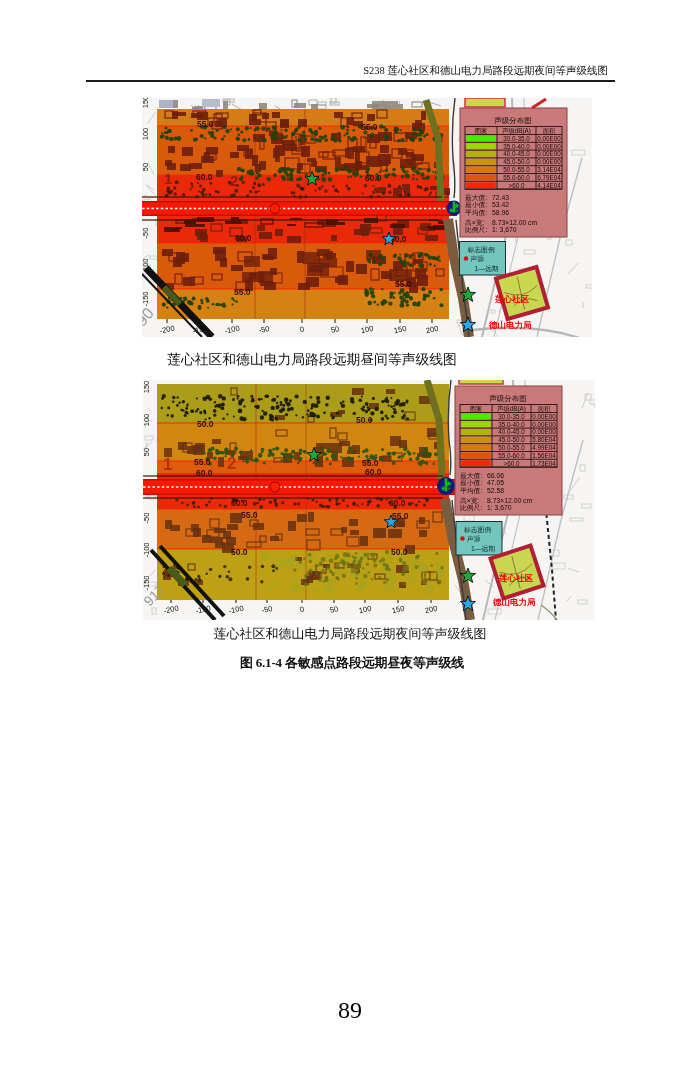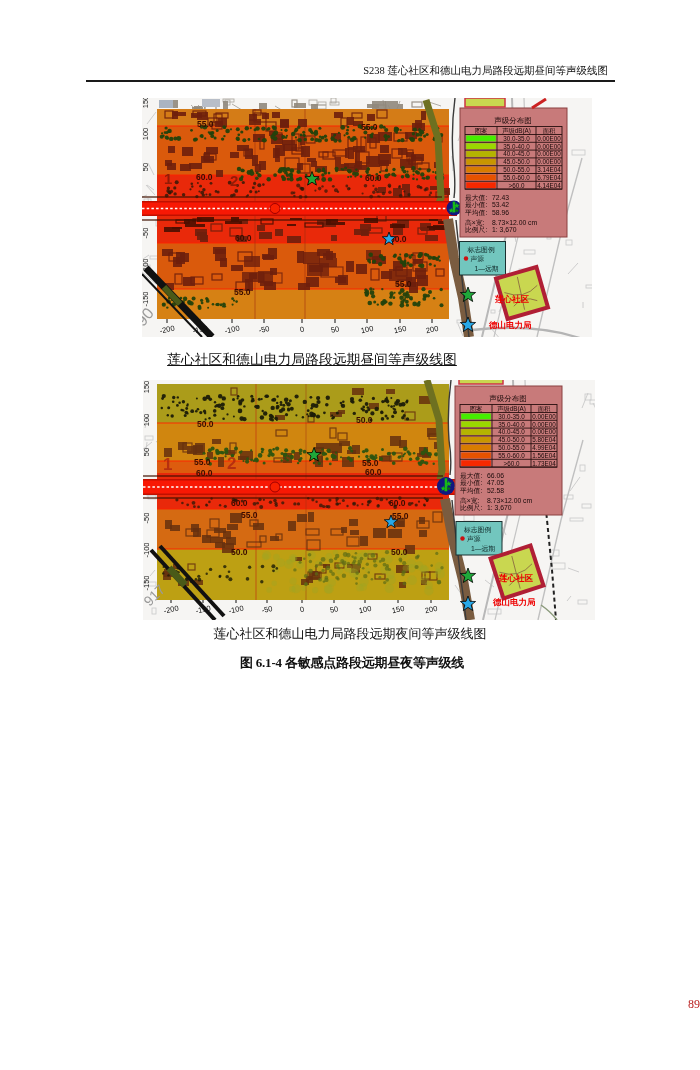--- a/index.html
+++ b/index.html
@@ -3,21 +3,21 @@
 <meta charset="utf-8">
 <style>
 * { margin:0; padding:0; }
 body { width:700px; height:1070px; background:#ffffff; position:relative; overflow:hidden;
        font-family:"Liberation Serif", serif; }
 .abs { position:absolute; }
 </style>
 </head>
 <body>
 
-<div class="abs" style="left:86px; top:64px; width:522px; text-align:right; font-size:10.5px; color:#111;">S238 莲心社区和德山电力局路段远期昼间等声级线图</div>
+<div class="abs" style="left:86px; top:64px; width:522px; text-align:right; font-size:10.5px; color:#111;">S238 莲心社区和德山电力局路段远期夜间等声级线图</div>
 
 <div class="abs" style="left:86px; top:80px; width:529px; height:1.6px; background:#1a1a1a;"></div>
 
 <div class="abs" style="left:142px; top:98px; width:450px; height:239px; filter:blur(0.4px);">
 <svg width="450" height="239" viewBox="0 0 450 239" font-family="Liberation Sans, sans-serif">
 
 <rect x="0" y="0" width="450" height="239" fill="#f6f5f3"></rect>
 <line x1="372" y1="134" x2="374" y2="144" stroke="#c8c8c8" stroke-width="0.9"></line>
 <line x1="391" y1="52" x2="396" y2="66" stroke="#c8c8c8" stroke-width="0.9"></line>
 <rect x="323" y="78" width="12" height="5" fill="none" stroke="#c8c8c8" stroke-width="0.8"></rect>
@@ -947,21 +947,21 @@
 <text x="225" y="234" text-anchor="middle" transform="rotate(-12 225 231)">100</text>
 <line x1="225" y1="221" x2="225" y2="225" stroke="#111" stroke-width="1"></line>
 <text x="258" y="234" text-anchor="middle" transform="rotate(-12 258 231)">150</text>
 <line x1="258" y1="221" x2="258" y2="225" stroke="#111" stroke-width="1"></line>
 <text x="290" y="234" text-anchor="middle" transform="rotate(-12 290 231)">200</text>
 <line x1="290" y1="221" x2="290" y2="225" stroke="#111" stroke-width="1"></line>
 </g>
 </svg>
 </div>
 
-<div class="abs" style="left:0px; top:351px; width:624px; text-align:center; font-size:13.8px; color:#111;text-decoration:underline;">莲心社区和德山电力局路段远期昼间等声级线图</div>
+<div class="abs" style="left:0px; top:351px; width:624px; text-align:center; font-size:13.8px; color:#111;">莲心社区和德山电力局路段远期昼间等声级线图</div>
 
 <div class="abs" style="left:143px; top:380px; width:452px; height:240px; filter:blur(0.4px);">
 <svg width="452" height="240" viewBox="0 0 452 240" font-family="Liberation Sans, sans-serif">
 
 <rect x="0" y="0" width="452" height="240" fill="#f6f5f3"></rect>
 <line x1="445" y1="13" x2="439" y2="28" stroke="#c8c8c8" stroke-width="0.9"></line>
 <line x1="312" y1="205" x2="323" y2="221" stroke="#c8c8c8" stroke-width="0.9"></line>
 <line x1="344" y1="85" x2="340" y2="92" stroke="#c8c8c8" stroke-width="0.9"></line>
 <line x1="342" y1="200" x2="351" y2="207" stroke="#c8c8c8" stroke-width="0.9"></line>
 <rect x="439" y="124" width="9" height="4" fill="none" stroke="#c8c8c8" stroke-width="0.8"></rect>
@@ -1811,13 +1811,13 @@
 <text x="288" y="232" text-anchor="middle" transform="rotate(-12 288 229)">200</text>
 <line x1="288" y1="220" x2="288" y2="223" stroke="#111" stroke-width="1"></line>
 </g>
 </svg>
 </div>
 
 <div class="abs" style="left:0px; top:625px; width:700px; text-align:center; font-size:13px; color:#111;">莲心社区和德山电力局路段远期夜间等声级线图</div>
 
 <div class="abs" style="left:2px; top:654px; width:700px; text-align:center; font-size:13px; letter-spacing:-0.2px; font-weight:bold; color:#111;">图 6.1-4 各敏感点路段远期昼夜等声级线</div>
 
-<div class="abs" style="left:0px; top:997px; width:700px; text-align:right; font-size:12px; color:#b91c1c;">89</div>
+<div class="abs" style="left:0px; top:997px; width:700px; text-align:center; font-size:24px; color:#000000;">89</div>
 
 </body></html>

